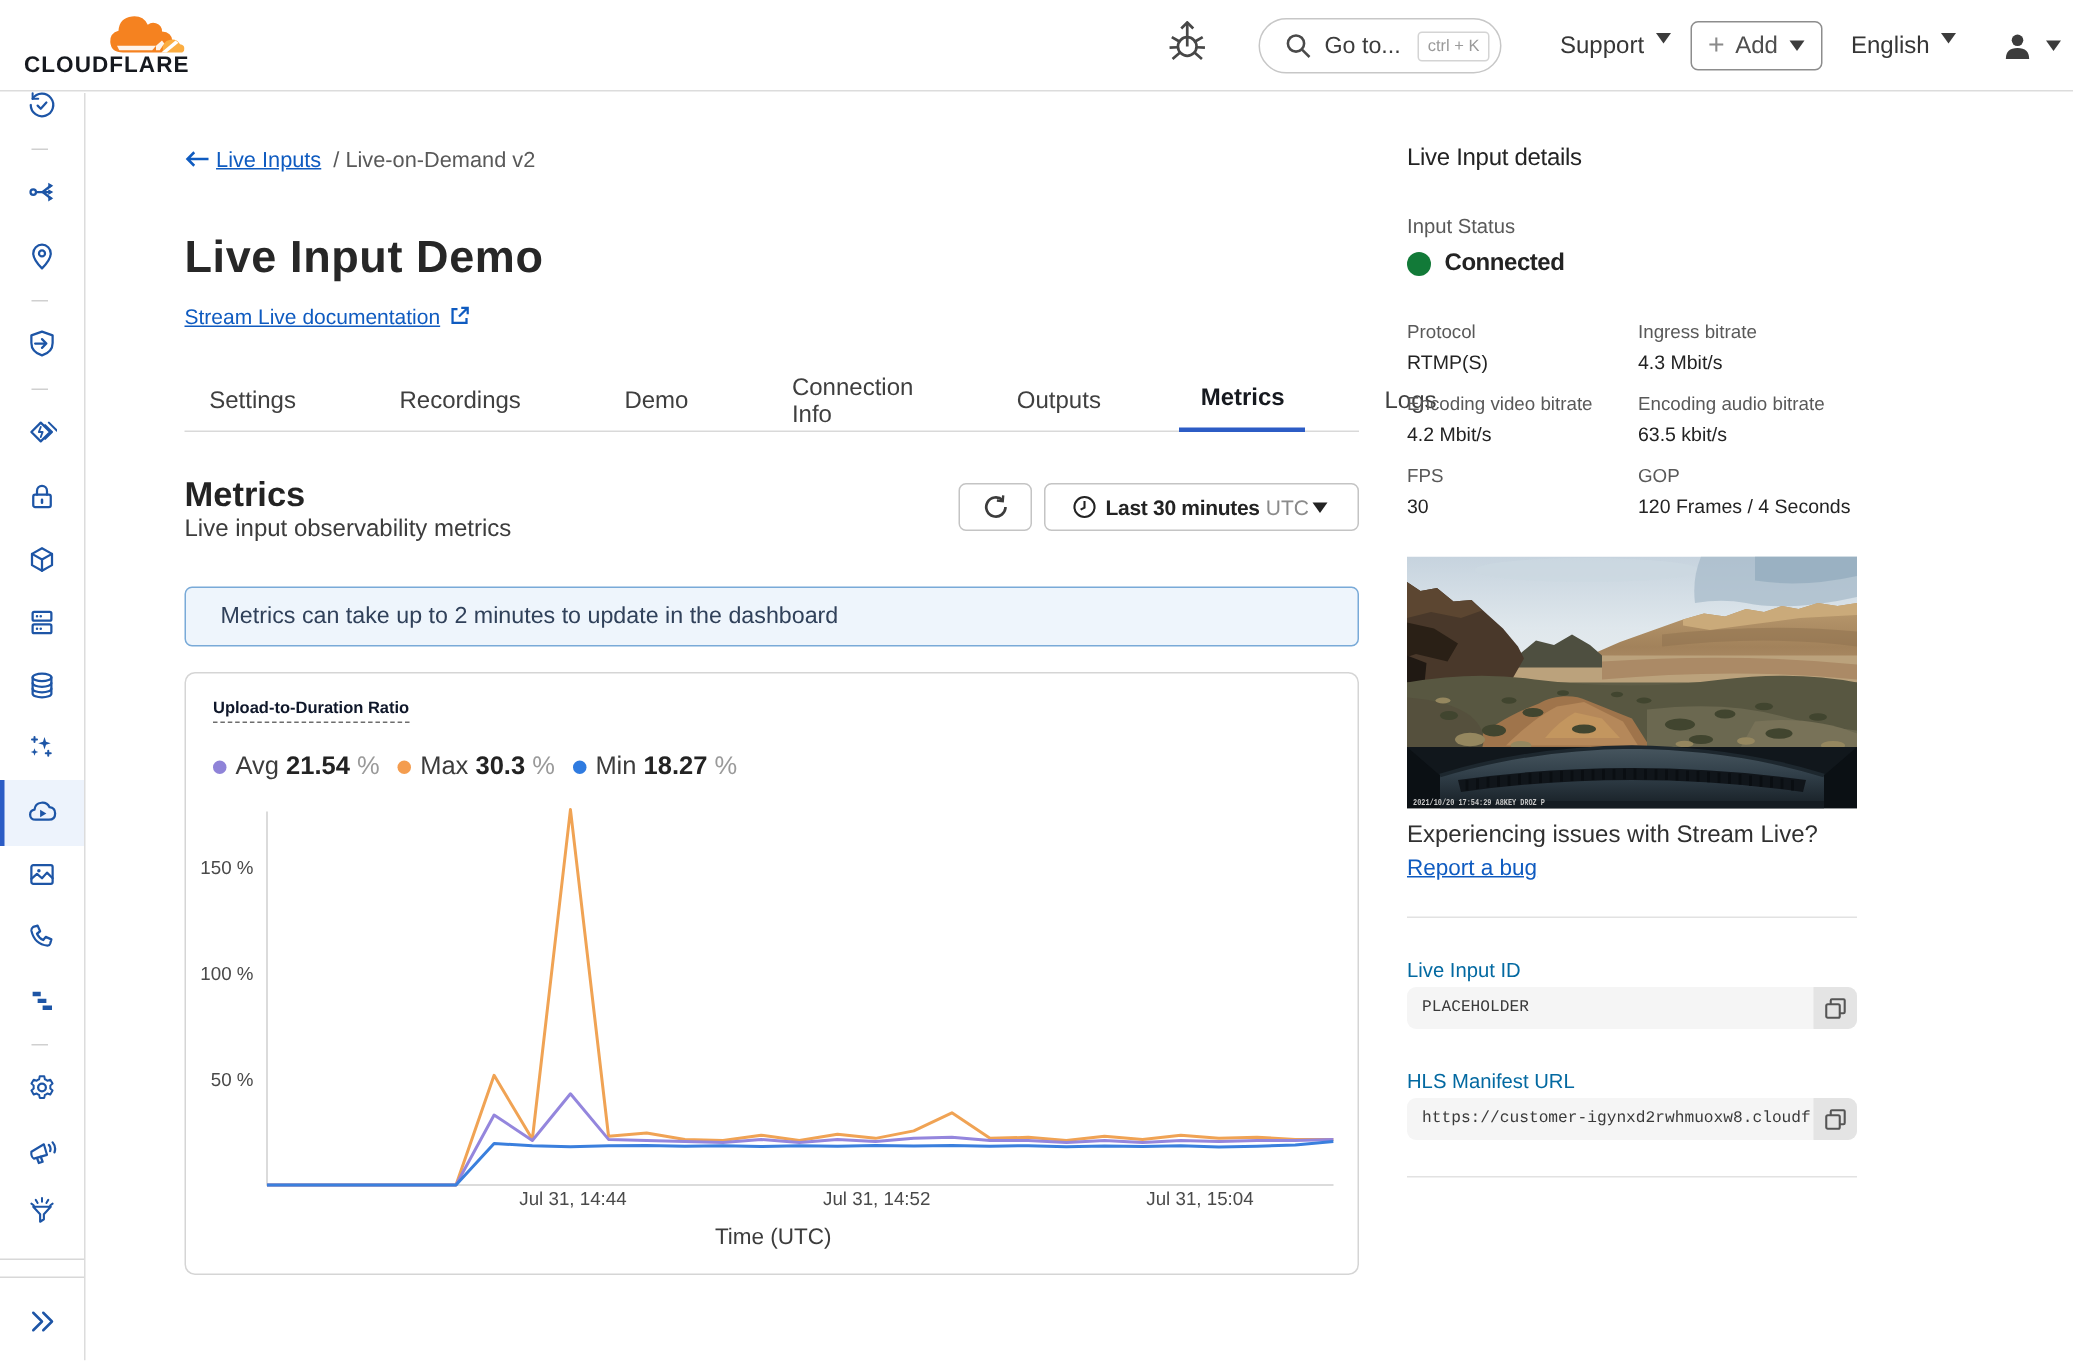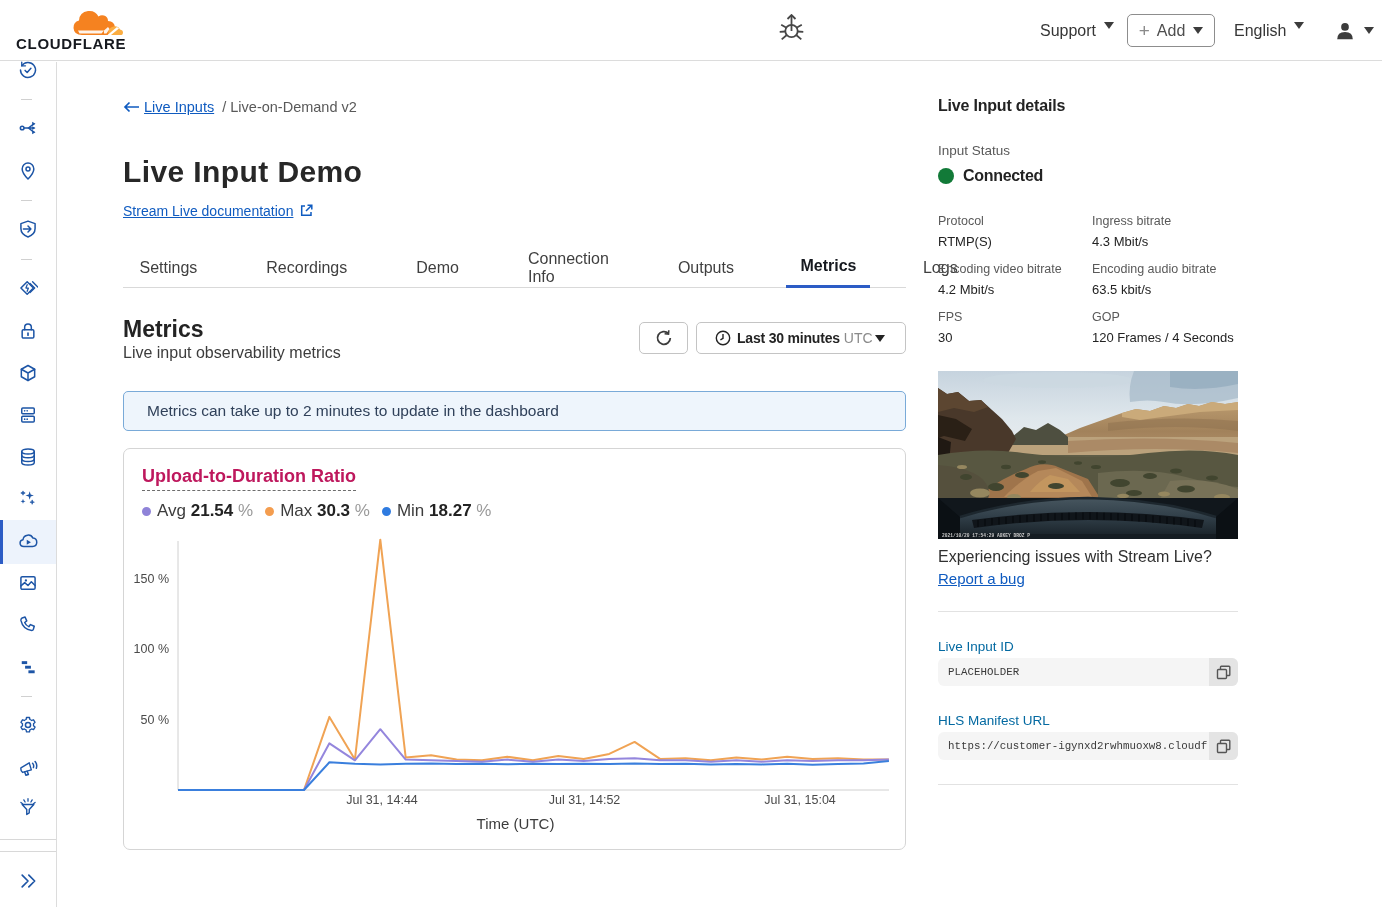--- a/index.html
+++ b/index.html
@@ -37,26 +37,26 @@
 #mhead h2 { font-size:23px; font-weight:bold; color:#232323; }
 #mhead .sub { font-size:16px; color:#3c3c3c; margin-top:1px; }
 #refreshbtn { position:absolute; left:639px; top:322px; width:49px; height:32px; border:1px solid #c4c4c4; border-radius:5px; background:#fff; display:flex; align-items:center; justify-content:center; }
 #rangebtn { position:absolute; left:696px; top:322px; width:210px; height:32px; border:1px solid #c4c4c4; border-radius:5px; background:#fff; display:flex; align-items:center; padding-left:18px; padding-right:20px; font-size:14px; white-space:nowrap; }
 #rangebtn svg { flex-shrink:0; }
 #rangebtn b { margin:0 4px 0 6px; color:#232323; letter-spacing:-0.2px; }
 #rangebtn .utc { color:#8a8a8a; }
 #banner { position:absolute; left:123px; top:391px; width:783px; height:40px; background:#eef5fc; border:1px solid #79aad8; border-radius:5px; display:flex; align-items:center; padding-left:23px; font-size:15.5px; color:#30415a; }
 
 #card { position:absolute; left:123px; top:448px; width:783px; height:402px; border:1px solid #d5d5d5; border-radius:7px; background:#fff; }
-#ctitle { position:absolute; left:18px; top:17px; font-size:18px; font-weight:bold; color:#be185d; border-bottom:1.6px dashed #6d6d6d; padding-bottom:3px; }
+#ctitle { position:absolute; left:18px; top:17px; font-size:11px; font-weight:bold; color:#0f172a; border-bottom:1.6px dashed #6d6d6d; padding-bottom:3px; }
 #legend { position:absolute; left:18px; top:52px; font-size:17px; color:#3c3c3c; display:flex; align-items:center; }
 .dot { width:9px; height:9px; border-radius:50%; display:inline-block; margin-right:6px; }
 #legend .pct { color:#9a9a9a; }
 #legend b { color:#232323; }
-.rp-h { position:absolute; left:938px; top:97px; font-size:16px; font-weight:bold; color:#232323; letter-spacing:-0.2px; }
+.rp-h { position:absolute; left:938px; top:97px; font-size:16px; font-weight:normal; color:#232323; letter-spacing:-0.2px; }
 .lbl { font-size:12.5px; color:#595959; }
 .lbl2 { font-size:13.5px; color:#595959; }
 .val { font-size:13px; font-weight:normal; color:#232323;text-align:center; }
 #status-lbl { position:absolute; left:938px; top:143px; }
 #status-row { position:absolute; left:938px; top:167px; display:flex; align-items:center; }
 #status-row .gdot { width:16px; height:16px; border-radius:50%; background:#127a38; margin-right:9px; }
 #status-row .cname { font-size:16px; font-weight:bold; color:#232323; letter-spacing:-0.3px; }
 .g-l1 { left:938px; } .g-l2 { left:1092px; }
 #thumb { position:absolute; left:938px; top:371px; width:300px; height:168px; }
 #issues { position:absolute; left:938px; top:548px; font-size:16px; color:#303030; }
@@ -79,20 +79,28 @@
     <path d="M7 22.5 l26 0 l-2.5 3 l-22 0 z" fill="#fff" opacity="0.9"></path>
     <path d="M33 22.5 l4 -3.5 l1.5 2 l-3 4.5 l-2.5 0 z" fill="#fff" opacity="0.9"></path>
   </svg>
   <div id="logo-text">CLOUDFLARE</div>
   <svg style="position:absolute;left:779px;top:14px" width="25" height="29" viewBox="0 0 25 29" fill="none" stroke="#474747" stroke-width="1.8">
     <path d="M12.5 1 v16"></path>
       <path d="M8.5 5 l4 -4 l4 4"></path>
     <circle cx="12.5" cy="17" r="6.2"></circle>
     <path d="M7 13.5 l-4.8 -2.8 M6.3 17.5 l-5.6 0.3 M7.5 21.2 l-4.8 4.2 M18 13.5 l4.8 -2.8 M18.7 17.5 l5.6 0.3 M17.5 21.2 l4.8 4.2"></path>
   </svg>
+  <div id="searchpill">
+    <svg width="17" height="17" viewBox="0 0 17 17" fill="none" stroke="#4a4a4a" stroke-width="1.7">
+        <circle cx="7" cy="7" r="5.4"></circle>
+        <path d="M11.2 11.2 L16 16"></path>
+      </svg>
+    <span class="goto">Go to...</span>
+    <span class="kbd">ctrl + K</span>
+  </div>
   <div class="hright" style="left:1040px">
       <span class="navitem">Support<span class="caret"></span></span>
     </div>
   <div id="addbtn"><span style="color:#8a8a8a;font-size:19px;font-weight:400;margin-right:7px;">+</span>Add<span class="caret"></span></div>
   <div class="hright" style="left:1234px">
       <span class="navitem">English<span class="caret"></span></span>
     </div>
   <div class="hright" style="left:1334px">
     <svg width="22" height="22" viewBox="0 0 24 24" fill="#3c3c3c">
         <circle cx="12" cy="7.5" r="4.2"></circle>

